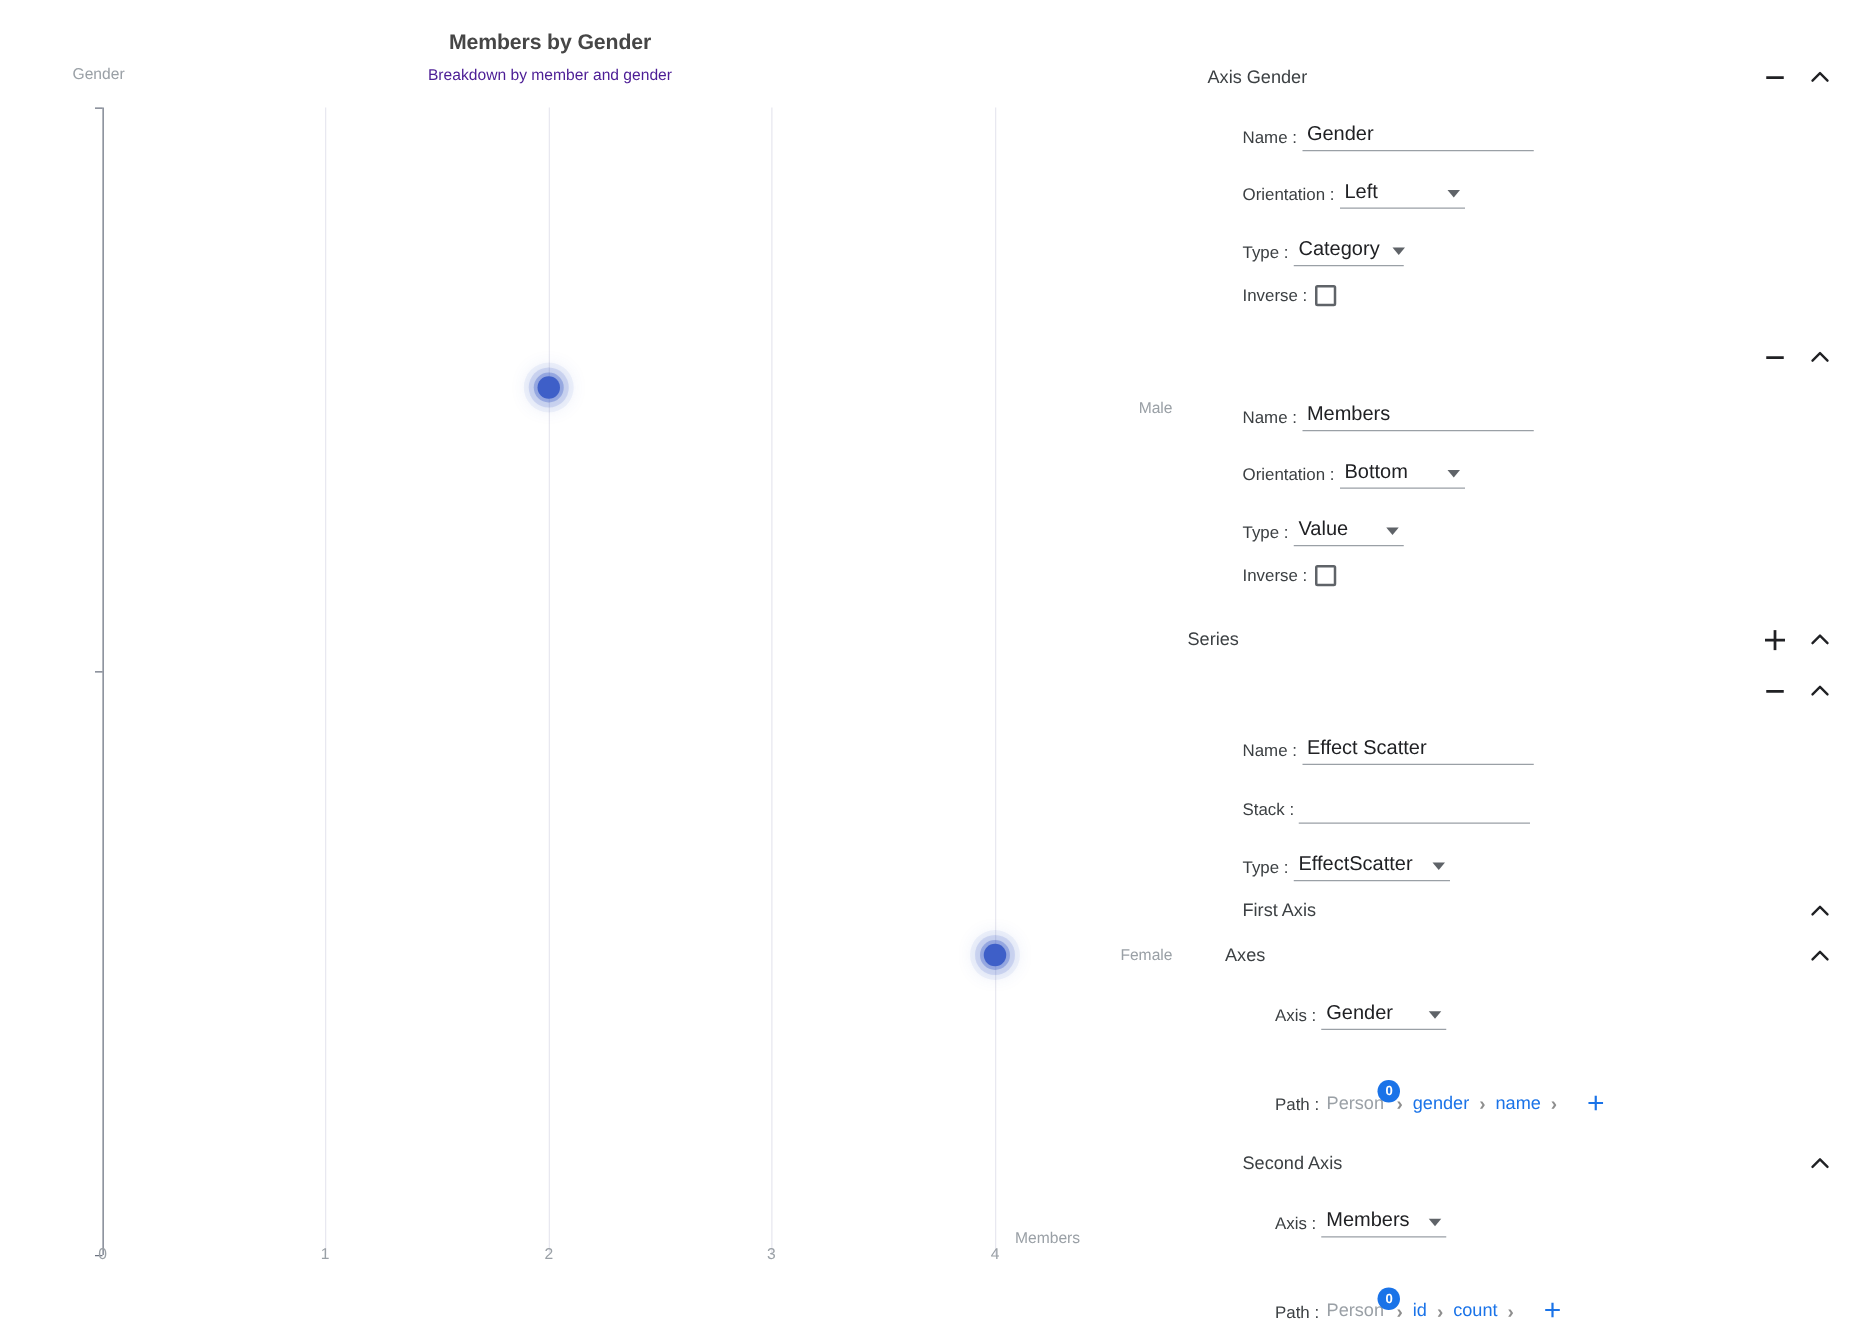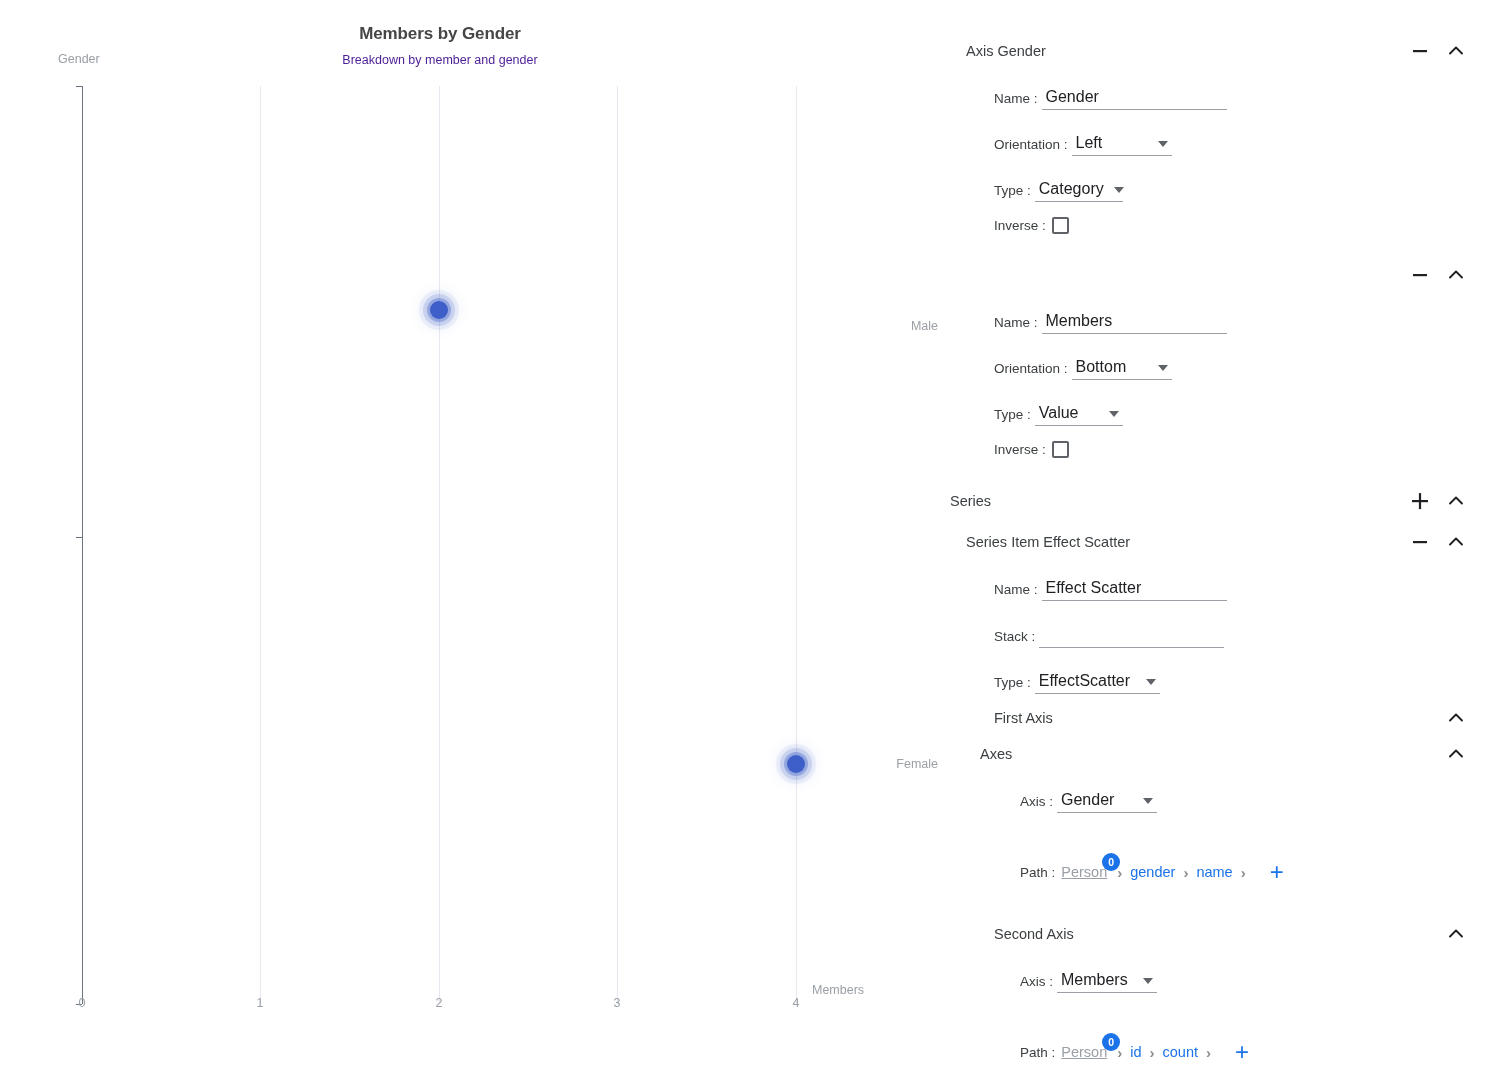--- a/index.html
+++ b/index.html
@@ -149,21 +149,20 @@
   .path-row {
     display: flex; align-items: center;
     font-size: 14px; height: 38px; margin-top: 38px;
   }
   .path-label { font-size: 13.5px; color: #3c4043; margin-right: 6px; }
   .path-root {
     position: relative;
     color: #9aa0a6; font-size: 14.5px;
     padding-right: 2px;
     cursor: pointer;
-    text-decoration: underline;
   }
   .path-badge {
     position: absolute; right: -11px; top: -11px;
     min-width: 18px; height: 18px; border-radius: 9px;
     background: #1a73e8; color: #fff;
     font-size: 10.5px; font-weight: bold;
     display: flex; align-items: center; justify-content: center;
     padding: 0 4px;
   }
   .path-chev {
@@ -217,21 +216,21 @@
       <div class="x-label" style="left:617px">3</div>
       <div class="x-label" style="left:796px">4</div>
 
       <div class="point" style="left:439px; top:310px"></div>
       <div class="point" style="left:796px; top:764px"></div>
     </div>
   </div>
 
   <div id="side-panel">
 
-    <div class="section-header ind-0" style="margin-top:36px">
+    <div class="section-header ind-0" style="margin-top:47px">
       <span class="sh-title">Axis Gender</span>
       <span class="sh-actions">
         <span class="icon-btn">
           <svg width="20" height="20" viewBox="0 0 20 20">
               <rect x="3" y="9" width="14" height="2.2" fill="#202124"></rect>
             </svg>
         </span>
         <span class="icon-btn">
           <svg width="20" height="20" viewBox="0 0 20 20">
               <path d="M4 12.5 L10 6.5 L16 12.5" stroke="#202124" stroke-width="1.9" fill="none" stroke-linecap="round" stroke-linejoin="round"></path>
@@ -318,21 +317,20 @@
         </span>
         <span class="icon-btn">
           <svg width="20" height="20" viewBox="0 0 20 20">
               <path d="M4 12.5 L10 6.5 L16 12.5" stroke="#202124" stroke-width="1.9" fill="none" stroke-linecap="round" stroke-linejoin="round"></path>
             </svg>
         </span>
       </span>
     </div>
 
     <div class="section-header ind-0" style="margin-top:11px">
-      <span class="sh-title">Series Item Effect Scatter</span>
       <span class="sh-actions">
         <span class="icon-btn">
           <svg width="20" height="20" viewBox="0 0 20 20">
               <rect x="3" y="9" width="14" height="2.2" fill="#202124"></rect>
             </svg>
         </span>
         <span class="icon-btn">
           <svg width="20" height="20" viewBox="0 0 20 20">
               <path d="M4 12.5 L10 6.5 L16 12.5" stroke="#202124" stroke-width="1.9" fill="none" stroke-linecap="round" stroke-linejoin="round"></path>
             </svg>
@@ -395,21 +393,21 @@
         <span class="path-badge">0</span>
       </span>
       <span class="path-chev">›</span>
       <span class="path-link">gender</span>
       <span class="path-chev">›</span>
       <span class="path-link">name</span>
       <span class="path-chev">›</span>
       <span class="path-add">+</span>
     </div>
 
-    <div class="section-header ind-2" style="margin-top:26px">
+    <div class="section-header ind-2" style="margin-top:12px">
       <span class="sh-title">Second Axis</span>
       <span class="sh-actions">
         <span class="icon-btn">
           <svg width="20" height="20" viewBox="0 0 20 20">
               <path d="M4 12.5 L10 6.5 L16 12.5" stroke="#202124" stroke-width="1.9" fill="none" stroke-linecap="round" stroke-linejoin="round"></path>
             </svg>
         </span>
       </span>
     </div>
 

